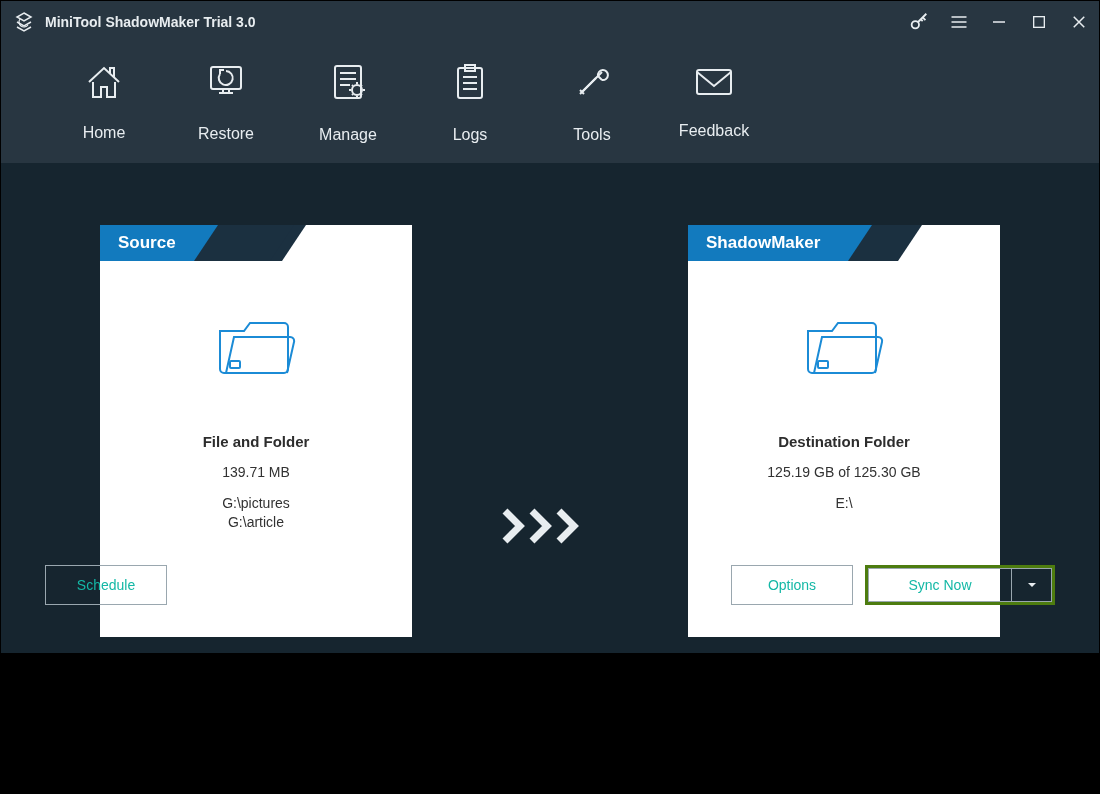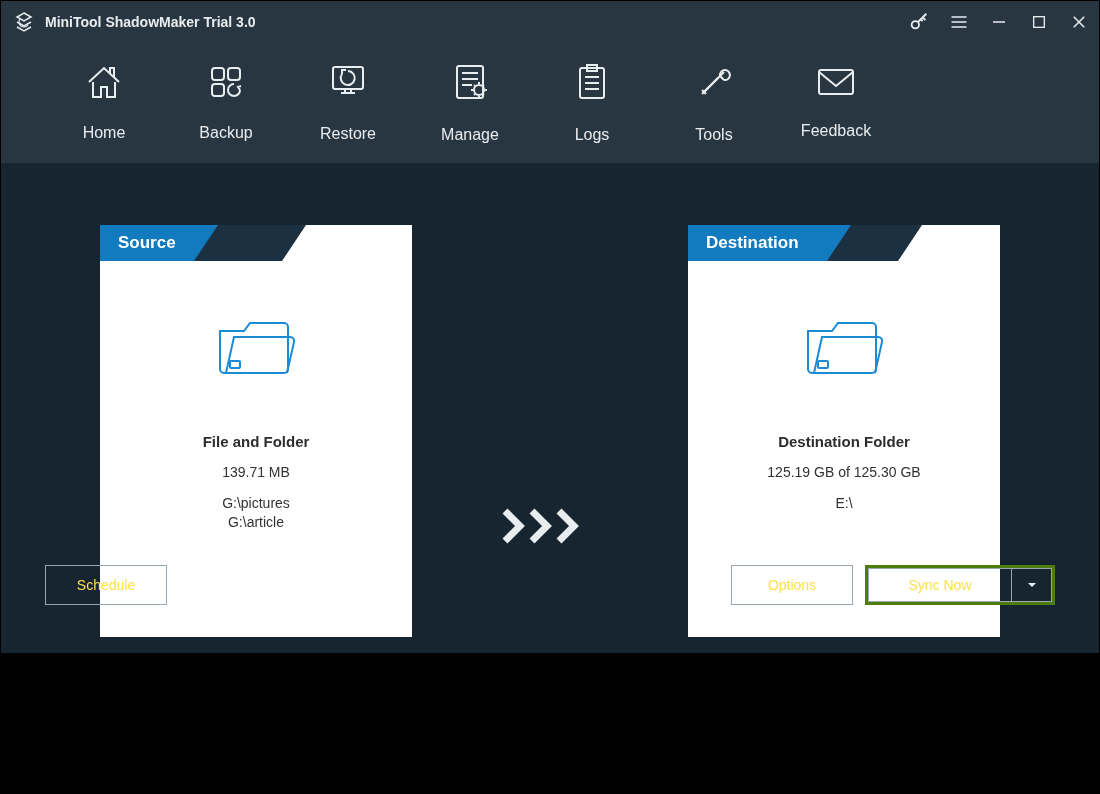--- a/index.html
+++ b/index.html
@@ -36,21 +36,21 @@
   .panel-body { height: 376px; background: #fff; display: flex; flex-direction: column; align-items: center; padding-top: 52px; color: #2d2d2d; }
   .folder-icon { margin-bottom: 46px; }
   .panel-body .heading { font-size: 15px; font-weight: 700; margin-bottom: 14px; }
   .panel-body .sub { font-size: 14px; color: #323232; margin-bottom: 14px; }
   .panel-body .paths { font-size: 14px; color: #323232; text-align: center; line-height: 1.35; }
   
   .arrows { align-self: center; margin-top: 190px; display:flex; gap: -6px; }
   .arrows svg { display:block; }
   
   .bottombar { position: absolute; left: 0; right: 0; bottom: 48px; height: 40px; display: flex; align-items: center; padding: 0 44px; }
-  .btn { height: 40px; border: 1px solid #9aa7af; color: #fde047; font-size: 14px; background: transparent; display: flex; align-items: center; justify-content: center; cursor: pointer; }
+  .btn { height: 40px; border: 1px solid #9aa7af; color: #14b8a6; font-size: 14px; background: transparent; display: flex; align-items: center; justify-content: center; cursor: pointer; }
   .btn.schedule { width: 122px; }
   .bottombar .spacer { flex: 1; }
   .btn.options { width: 122px; margin-right: 12px; }
   .syncwrap { display: flex; border: 3px solid #4d7c0f; }
   .btn.syncnow { width: 144px; border: 1px solid #9aa7af; height: 34px; }
   .btn.drop { width: 40px; height: 34px; border: 1px solid #9aa7af; border-left: none; }
 </style>
 </head>
 <body>
 
@@ -92,29 +92,20 @@
         </svg>
     </span>
   </div>
 
   <div class="navbar">
     <div class="navitem first">
       <svg width="40" height="36" viewBox="0 0 40 36" stroke-width="2">
           <path d="M5 18 L20 4 L35 18 M26 9 V4 h4 v9 M9 18 V33 H17 V23 H23 V33 H31 V18"></path>
         </svg>
       <span class="nlabel">Home</span>
-    </div>
-    <div class="navitem">
-      <svg width="40" height="36" viewBox="0 0 40 36" stroke-width="2">
-          <rect x="6" y="4" width="12" height="12" rx="3"></rect>
-          <rect x="22" y="4" width="12" height="12" rx="3"></rect>
-          <rect x="6" y="20" width="12" height="12" rx="3"></rect>
-          <path d="M28 20 a6 6 0 1 0 6 6 M34 26 l-2 -3 l3 -1"></path>
-        </svg>
-      <span class="nlabel">Backup</span>
     </div>
     <div class="navitem">
       <svg width="42" height="38" viewBox="0 0 42 38" stroke-width="2">
           <rect x="6" y="4" width="30" height="22" rx="2"></rect>
           <path d="M14 30 h14 M18 26 v4 M24 26 v4"></path>
           <path d="M21 8 a7 7 0 1 1 -6 3 M15 11 l0 -4 l4 0"></path>
         </svg>
       <span class="nlabel">Restore</span>
     </div>
     <div class="navitem">
@@ -180,21 +171,21 @@
           <path d="M5 5 L20 20 L5 35" stroke="#e8edf0" stroke-width="7" fill="none"></path>
           <path d="M32 5 L47 20 L32 35" stroke="#e8edf0" stroke-width="7" fill="none"></path>
           <path d="M59 5 L74 20 L59 35" stroke="#e8edf0" stroke-width="7" fill="none"></path>
         </svg>
       </div>
 
       <div class="panel dest">
         <div class="panel-header">
           <div class="lastcut"></div>
           <div class="dark"></div>
-          <div class="blue">Destination</div>
+          <div class="blue">ShadowMaker</div>
         </div>
         <div class="panel-body">
           <span class="folder-icon">
             <svg width="92" height="70" viewBox="0 0 92 70" fill="none" stroke="#1b8bd6" stroke-width="2">
               <path d="M10 18 h24 l6 -8 h34 a4 4 0 0 1 4 4 v42 a4 4 0 0 1 -4 4 H14 a4 4 0 0 1 -4 -4 Z"></path>
               <path d="M16 60 L24 24 h56 a4 4 0 0 1 4 5 l-7 31"></path>
               <rect x="20" y="48" width="10" height="7" rx="1"></rect>
             </svg>
           </span>
           <div class="heading">Destination Folder</div>

